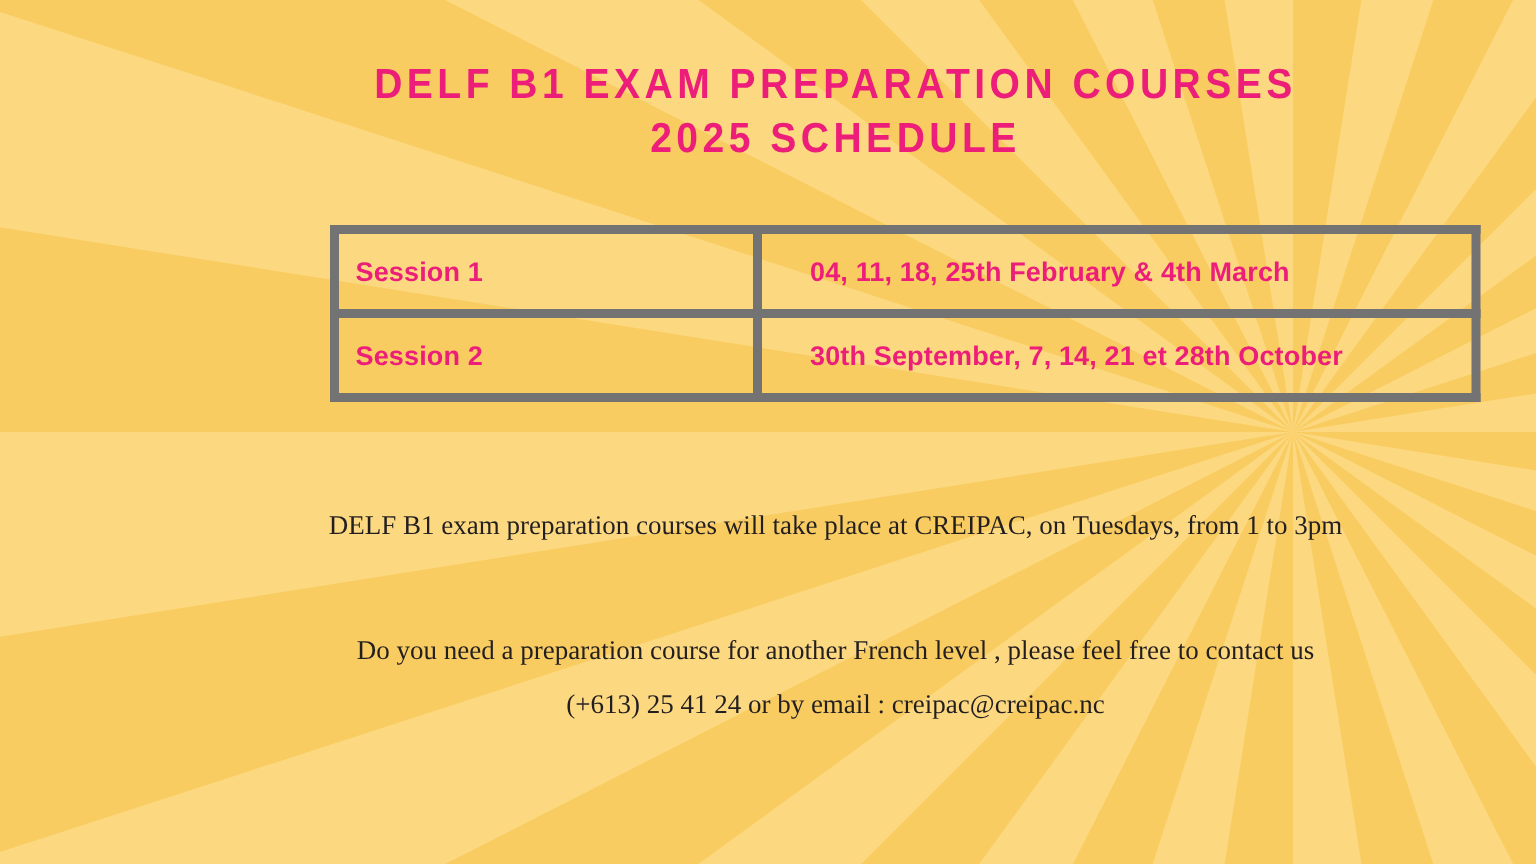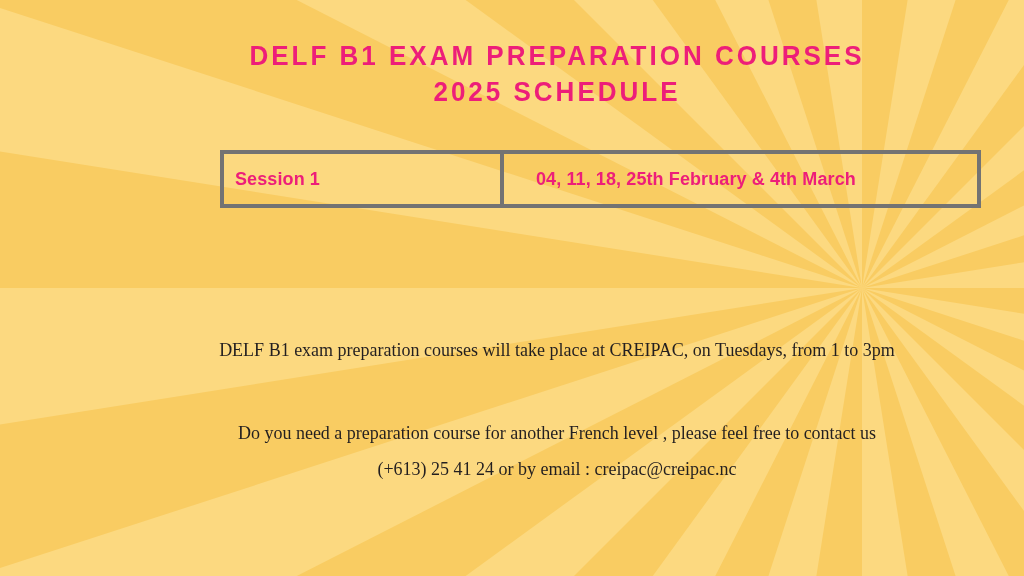--- a/index.html
+++ b/index.html
@@ -64,21 +64,21 @@
   .schedule-table {
     position: absolute;
     left: 175px;
     top: 150px;
     width: 706px;
     border-collapse: collapse;
     table-layout: fixed;
   }
 
   .schedule-table td {
-    border: 4px solid #737373;
+    border: 6px solid #737373;
     height: 50px;
     padding: 0 0 0 11px;
     vertical-align: middle;
     color: #ed1e79;
     font-weight: bold;
     font-size: 18px;
     letter-spacing: 0.1px;
     white-space: nowrap;
   }
 
@@ -139,20 +139,24 @@
       <span class="title-line">DELF B1 EXAM PREPARATION COURSES</span>
       <span class="title-line">2025 SCHEDULE</span>
     </div>
 
     <table class="schedule-table">
       <tbody>
         <tr>
           <td class="session-label">Session 1</td>
           <td class="session-dates">04, 11, 18, 25th February &amp; 4th March</td>
         </tr>
+        <tr>
+          <td class="session-label">Session 2</td>
+          <td class="session-dates">30th September, 7, 14, 21 et 28th October</td>
+        </tr>
       </tbody>
     </table>
 
     <div class="body-text" id="para-location">DELF B1 exam preparation courses will take place at CREIPAC, on Tuesdays, from 1 to 3pm</div>
 
     <div class="body-text" id="para-contact">
       <div>Do you need a preparation course for another French level , please feel free to contact us</div>
       <div>(+613) 25 41 24 or by email : creipac@creipac.nc</div>
     </div>
 

